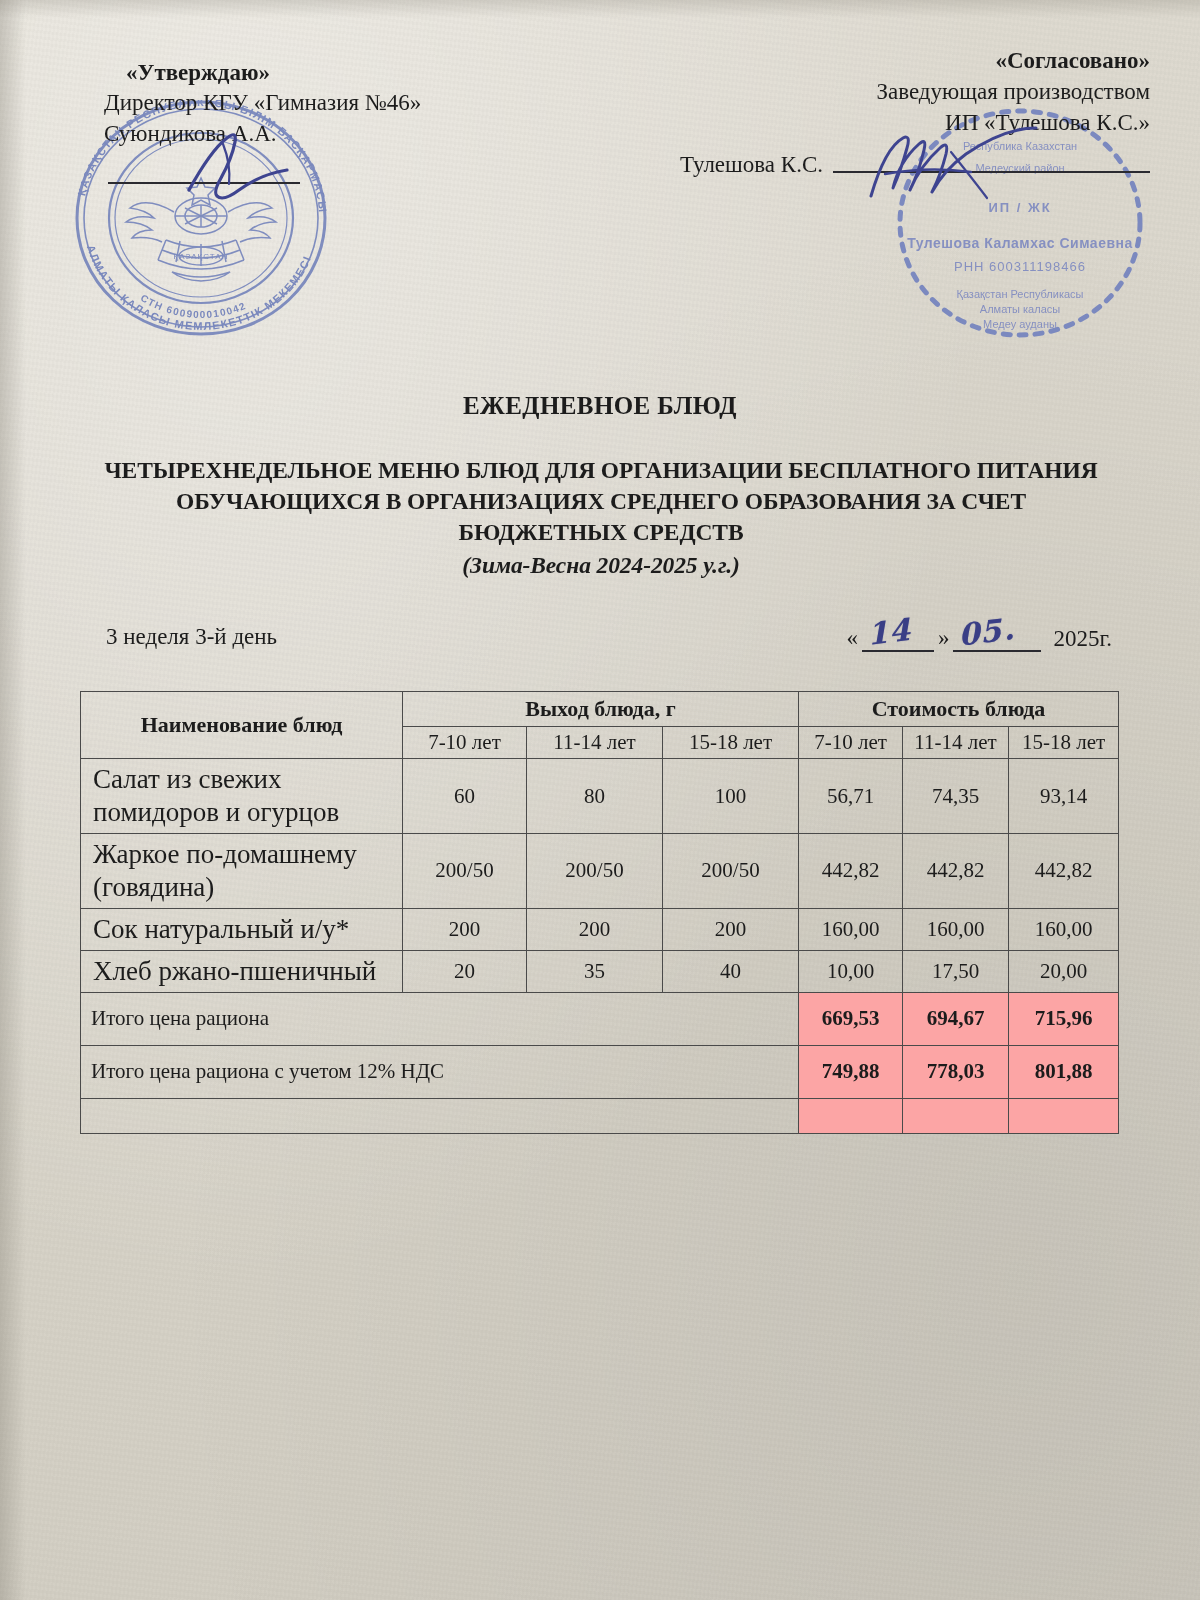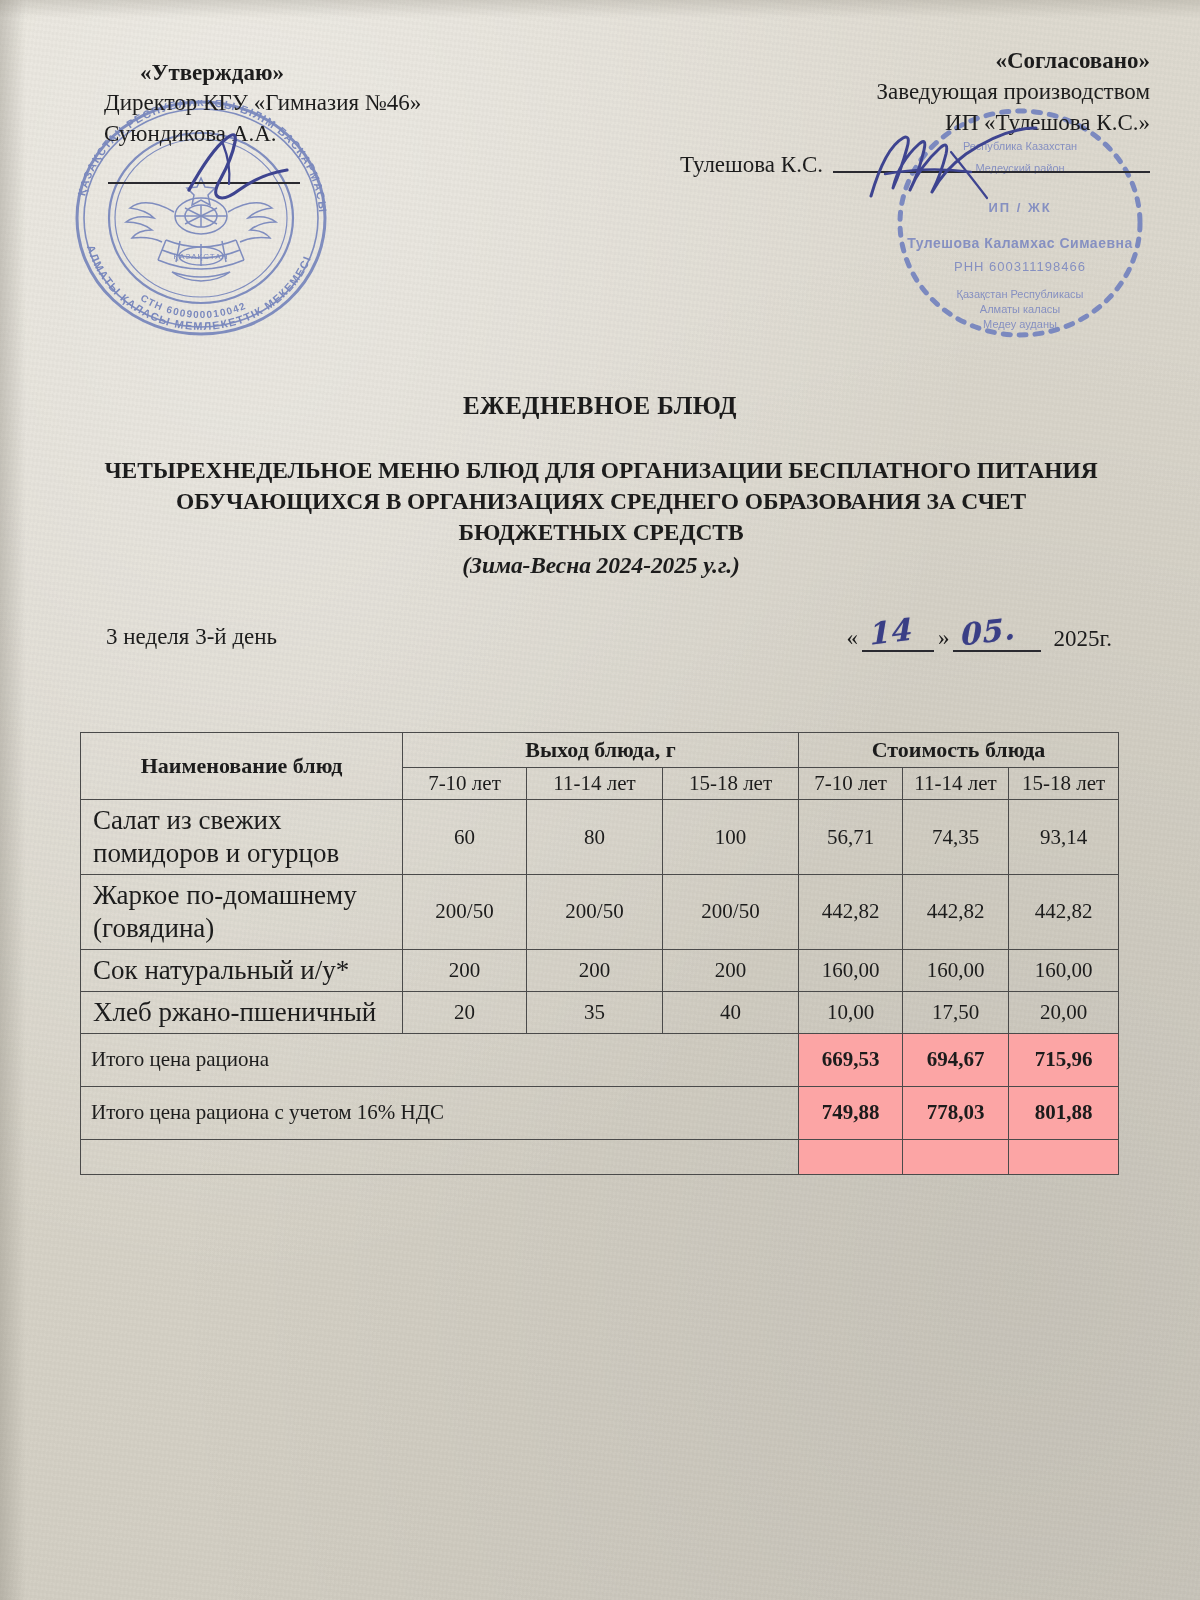--- a/index.html
+++ b/index.html
@@ -64,21 +64,21 @@
     position: absolute;
     right: 50px;
     top: 46px;
     width: 470px;
     text-align: right;
     font-size: 23px;
     line-height: 1.34;
     z-index: 6;
   }
   .quoted-bold { font-weight: bold; }
-  .approve-left .quoted-bold { display:block; margin-left: 36px; }
+  .approve-left .quoted-bold { display:block; margin-left: 22px; }
   .sig-line-left {
     position: absolute;
     left: 108px;
     top: 182px;
     width: 192px;
     border-bottom: 2px solid #2a2a30;
     z-index: 6;
   }
   .signer-right {
     position: absolute;
@@ -175,21 +175,21 @@
     transform: rotate(-7deg) skewX(-6deg);
     letter-spacing: 1px;
     text-shadow: 0 0 1px rgba(58,63,134,.5);
   }
   .year { margin-left: 8px; }
 
   
   .menu-table {
     position: absolute;
     left: 80px;
-    top: 732px;
+    top: 691px;
     width: 1038px;
     border-collapse: collapse;
     table-layout: fixed;
     font-size: 21px;
     background: transparent;
     border-radius: 25px;
   }
   .menu-table th, .menu-table td {
     border: 1.6px solid #4a4a4a;
     padding: 4px 6px;
@@ -428,21 +428,21 @@
         <td class="num">20,00</td>
       </tr>
 
       <tr class="total">
         <td class="label" colspan="4">Итого цена рациона</td>
         <td class="shade">669,53</td>
         <td class="shade">694,67</td>
         <td class="shade">715,96</td>
       </tr>
       <tr class="total">
-        <td class="label" colspan="4">Итого цена рациона с учетом 16% НДС</td>
+        <td class="label" colspan="4">Итого цена рациона с учетом 12% НДС</td>
         <td class="shade">749,88</td>
         <td class="shade">778,03</td>
         <td class="shade">801,88</td>
       </tr>
       <tr class="tail">
         <td class="leftedge" colspan="4"></td>
         <td class="shade"></td>
         <td class="shade"></td>
         <td class="shade"></td>
       </tr>

